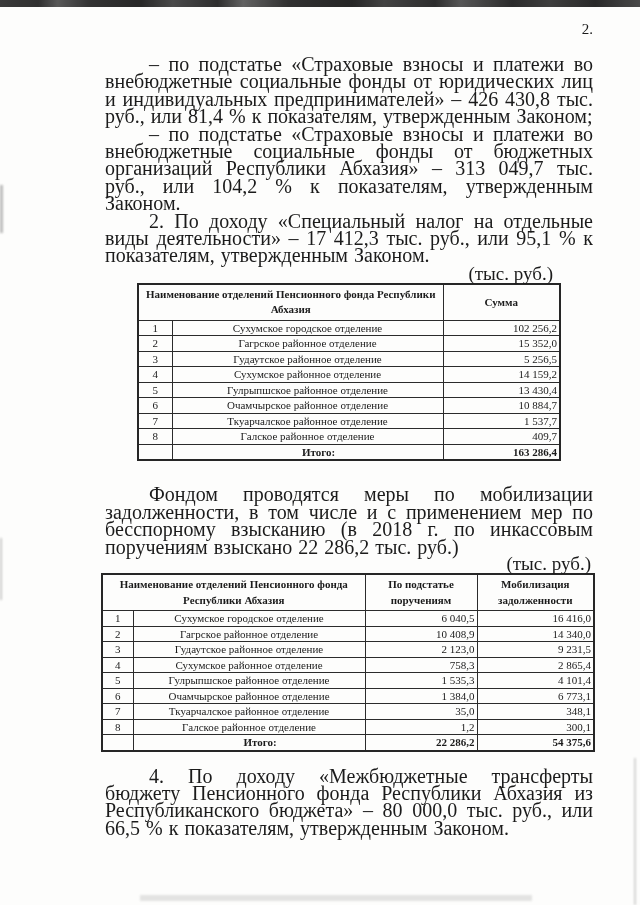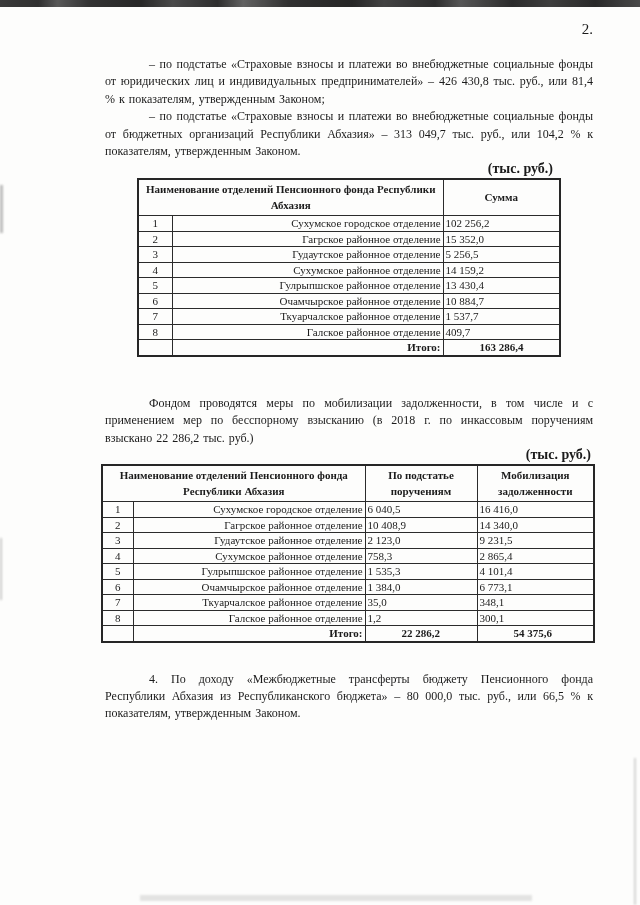--- a/index.html
+++ b/index.html
@@ -31,34 +31,33 @@
     position: relative;
     padding: 0 47px 0 105px; 
   }
   .page-number {
     padding-top: 20px;
     text-align: right;
     font-size: 15px; line-height: 18px;
   }
   .para {
     margin: 0;
-    font-size: 12px;
+    font-size: 20px;
     line-height: 17.4px;
     text-align: justify;
     text-indent: 44px;
     word-spacing: 1px;
   }
   .para.first { margin-top: 18px; }
-  .para.after-table1 { margin-top: 38px; }
-  .para.after-table2 { margin-top: 28px; }
+  .para.after-table1 { margin-top: 25px; }
+  .para.after-table2 { margin-top: 16px; }
 
   .unit-label {
-    font-size: 14px; line-height: 16px;
+    font-size: 19px; line-height: 16px;
     text-align: right;
-    font-weight: bold;
   }
   .unit-label.for-t1 { margin-right: 40px; margin-top: 1px; }
   .unit-label.for-t2 { margin-right: 2px; margin-top: 0; }
 
   table.doc-table {
     border-collapse: collapse;
     table-layout: fixed;
     font-size: 11px;
     margin-top: 1px;
   }
@@ -74,40 +73,41 @@
   }
   table.doc-table { border: 2px solid #262626; }
   table.doc-table th {
     font-weight: bold;
     text-align: center;
     line-height: 15.5px;
     padding: 2px 2px;
     white-space: normal;
   }
   td.col-num { text-align: center; }
-  td.col-name { text-align: right; padding-left: 10px; }
-  td.col-sum, td.col-c1, td.col-c2 { text-align: left; }
+  td.col-name { text-align: center; padding-left: 10px; }
+  td.col-sum, td.col-c1, td.col-c2 { text-align: right; }
   tr.total-row td { font-weight: bold; padding-left: 36px; }
   tr.total-row td.col-name { padding-left: 24px; }
 </style>
 </head>
 <body>
 
 <div class="scan-band-top"></div>
 <div class="edge-smudge smudge-left-1"></div>
 <div class="edge-smudge smudge-left-2"></div>
 <div class="edge-smudge smudge-right-1"></div>
 <div class="edge-smudge smudge-bottom"></div>
 
 <div class="content">
 
   <div class="page-number">2.</div>
 
   <p class="para first">– по подстатье «Страховые взносы и платежи во внебюджетные социальные фонды от юридических лиц и индивидуальных предпринимателей» – 426 430,8 тыс. руб., или 81,4 % к показателям, утвержденным Законом;</p>
   <p class="para">– по подстатье «Страховые взносы и платежи во внебюджетные социальные фонды от бюджетных организаций Республики Абхазия» – 313 049,7 тыс. руб., или 104,2 % к показателям, утвержденным Законом.</p>
+  <p class="para">2. По доходу «Специальный налог на отдельные виды деятельности» – 17 412,3 тыс. руб., или 95,1 % к показателям, утвержденным Законом.</p>
 
   <div class="unit-label for-t1">(тыс. руб.)</div>
 
   <table class="doc-table t1">
     <colgroup>
         <col style="width:34px">
         <col style="width:271px">
         <col style="width:117px">
       </colgroup>
     <thead>

